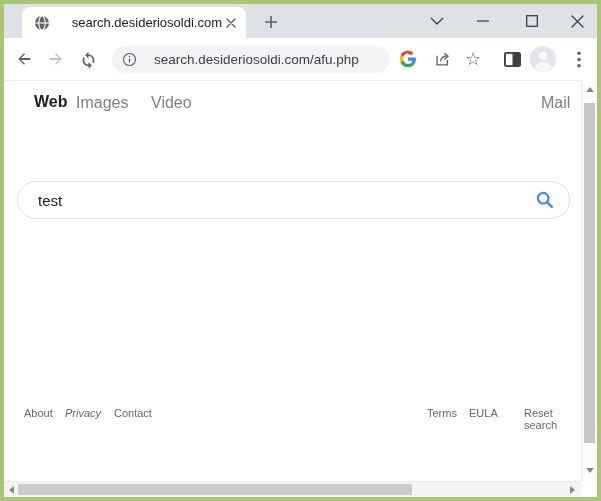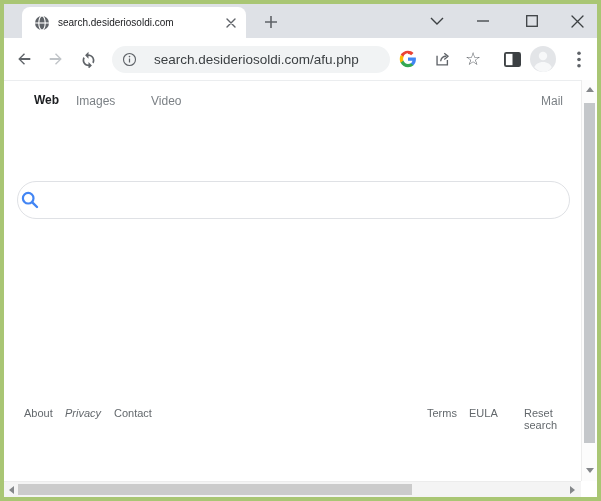--- a/index.html
+++ b/index.html
@@ -3,41 +3,41 @@
 <meta charset="utf-8">
 <style>
   * { margin:0; padding:0; box-sizing:border-box; }
   html,body { width:601px; height:501px; background:#fff; font-family:"Liberation Sans","DejaVu Sans",sans-serif; }
   .window { position:relative; width:601px; height:501px; background:#fff; border:4px solid #a9c674; overflow:hidden; }
 
   
   .tabbar { position:absolute; left:0; top:0; width:593px; height:34px; background:#dee1e6; }
   .tab { position:absolute; left:18px; top:3px; width:224px; height:31px; background:#fff;
          border-radius:8px 8px 0 0; display:flex; align-items:center; padding:0 6px 0 12px; }
-  .tab-title { flex:1; font-size:10px; color:#202124; white-space:nowrap; overflow:hidden; margin-left:8px; }
+  .tab-title { flex:1; font-size:13px; color:#202124; white-space:nowrap; overflow:hidden; margin-left:8px;text-align:right; }
   .icon-btn { display:flex; align-items:center; justify-content:center; }
   .tab-close { width:18px; height:18px; border-radius:50%; }
   .newtab { position:absolute; left:255px; top:6px; width:24px; height:24px; border-radius:50%; }
   .winctl { position:absolute; top:3px; width:30px; height:28px; display:flex; align-items:center; justify-content:center; }
   .wc-chevron { left:418px; } .wc-min { left:464px; } .wc-max { left:513px; } .wc-close { left:558px; }
 
   
   .toolbar { position:absolute; left:0; top:34px; width:593px; height:42px; background:#fff; }
   .navbtn { position:absolute; top:7px; width:28px; height:28px; border-radius:50%; }
   .btn-back { left:6px; } .btn-forward { left:38px; } .btn-refresh { left:70px; }
   .omnibox { position:absolute; left:108px; top:8px; width:278px; height:27px; background:#f1f3f4;
              border-radius:14px; display:flex; align-items:center; padding:0 10px; overflow:hidden; }
   .url-text { font-size:13.5px; color:#3c4043; margin-left:17px; white-space:nowrap; }
   .tb-icon { position:absolute; top:7px; width:28px; height:28px; }
   .i-google { left:390px; } .i-share { left:424px; } .i-star { left:455px; font-size:18px; color:#5f6368; }
   .i-panel { left:494px; } .i-avatar { left:526px; top:8px; width:26px; height:26px; } .i-dots { left:561px; }
 
   
   .content { position:absolute; left:0; top:76px; width:577px; height:401px; background:#fff; border-top:1px solid #ebedef; }
-  .navlink { position:absolute; font-size:12px; color:#7b8085; cursor:pointer; }
+  .navlink { position:absolute; font-size:16px; color:#7b8085; cursor:pointer; }
   .navlink.active { color:#1c1e21; font-weight:bold; }
   .nl-web { left:30px; top:12px; } .nl-images { left:72px; top:13px; } .nl-video { left:147px; top:13px; }
   .nl-mail { left:537px; top:13px; }
   .searchbox { position:absolute; left:13px; top:100px; width:553px; height:38px; background:#fff;
                border:1px solid #dfe1e5; border-radius:19px; display:flex; align-items:center; }
   .search-input { flex:1; border:none; outline:none; background:transparent; font-size:15px; color:#202124;
                   padding:0 10px 0 20px; font-family:"Liberation Sans","DejaVu Sans",sans-serif; }
   .search-btn { width:24px; height:24px; margin-right:12px; display:flex; align-items:center; justify-content:center; cursor:pointer; }
   .footlink { position:absolute; top:326px; font-size:11px; color:#63686c; cursor:pointer; }
   .fl-about { left:20px; } .fl-privacy { left:61px;font-style:italic; } .fl-contact { left:110px; }
@@ -167,20 +167,21 @@
     </div>
   </div>
 
   <div class="content">
     <span class="navlink active nl-web">Web</span>
     <span class="navlink nl-images">Images</span>
     <span class="navlink nl-video">Video</span>
     <span class="navlink nl-mail">Mail</span>
 
     <div class="searchbox">
+      <input class="search-input" type="text" value="test" style="">
       <span class="search-btn">
         <svg width="20" height="20" viewBox="0 0 20 20">
             <circle cx="8.2" cy="8.2" r="5.3" fill="none" stroke="#4285f4" stroke-width="2.2"></circle>
             <line x1="12.3" y1="12.3" x2="17" y2="17" stroke="#4285f4" stroke-width="2.4" stroke-linecap="round"></line>
           </svg>
       </span>
     </div>
 
     <span class="footlink fl-about">About</span>
     <span class="footlink fl-privacy">Privacy</span>

